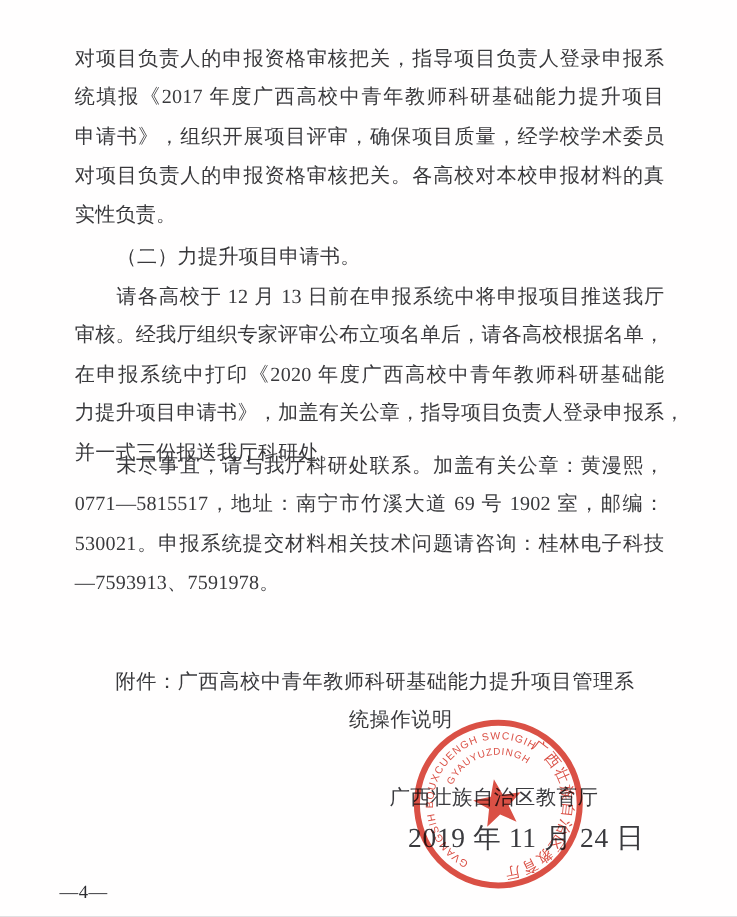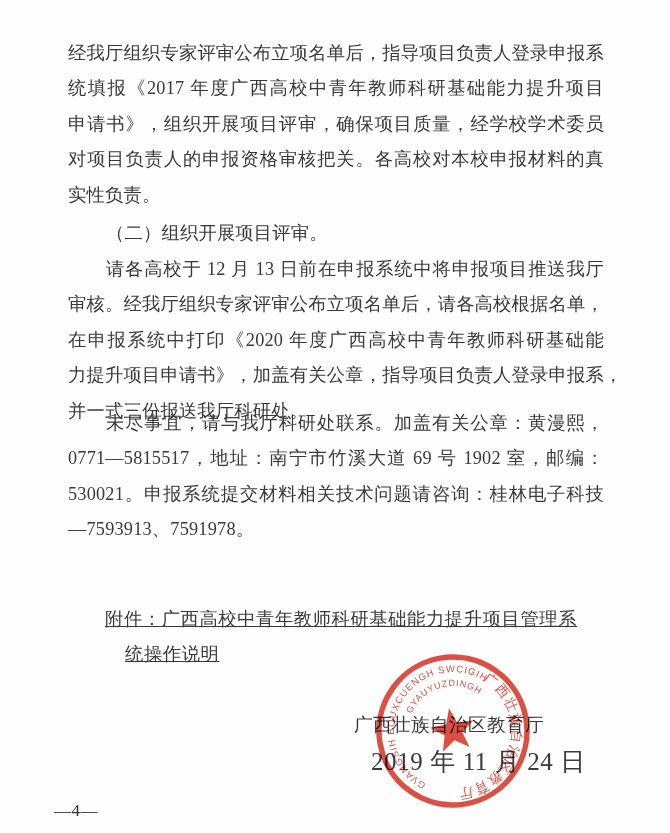--- a/index.html
+++ b/index.html
@@ -22,23 +22,23 @@
     height:35.4px;line-height:35.4px;
     font-size:18.3px;
     text-align:justify;text-align-last:justify;
     text-justify:inter-character;
     white-space:nowrap;
     letter-spacing:0.2px;
   }
   .line.last{text-align-last:left;}
   .line.indent{padding-left:38px;}
   .attachment{position:absolute;left:68px;top:602px;width:536px;}
-  .att-row,.att-l2{height:35.4px;line-height:35.4px;font-size:18.3px;letter-spacing:0.6px;white-space:nowrap;text-decoration:underline;}
+  .att-row,.att-l2{height:35.4px;line-height:35.4px;font-size:18.3px;letter-spacing:0.6px;white-space:nowrap;}
   .att-row{padding-left:37px;}
-  .att-l2{padding-left:57px;}
+  .att-l2{padding-left:57px;text-align:center;}
   .signature-issuer{
     position:absolute;left:354px;top:712px;
     font-size:18.6px;letter-spacing:0.4px;white-space:nowrap;
     color:#3a3a3e;z-index:1;
   }
   .signature-date{
     position:absolute;left:371px;top:745px;
     font-size:25px;letter-spacing:0.6px;white-space:nowrap;
     color:#3a3a3e;z-index:1;
   }
@@ -58,28 +58,28 @@
     background:#d3d3d6;
   }
 </style>
 </head>
 <body>
 
 <div class="page">
 
   <div class="doc-body" id="doc-body">
       <div class="para p0">
-        <div class="line">经我厅组织专家评审公布立项名单后，指导项目负责人登录申报系</div>
+        <div class="line">对项目负责人的申报资格审核把关，指导项目负责人登录申报系</div>
         <div class="line">统填报《2017 年度广西高校中青年教师科研基础能力提升项目</div>
         <div class="line">申请书》，组织开展项目评审，确保项目质量，经学校学术委员</div>
         <div class="line">对项目负责人的申报资格审核把关。各高校对本校申报材料的真</div>
         <div class="line last">实性负责。</div>
       </div>
       <div class="para p1">
-        <div class="line indent last">（二）组织开展项目评审。</div>
+        <div class="line indent last">（二）力提升项目申请书。</div>
       </div>
       <div class="para p2">
         <div class="line indent">请各高校于 12 月 13 日前在申报系统中将申报项目推送我厅</div>
         <div class="line">审核。经我厅组织专家评审公布立项名单后，请各高校根据名单，</div>
         <div class="line">在申报系统中打印《2020 年度广西高校中青年教师科研基础能</div>
         <div class="line">力提升项目申请书》，加盖有关公章，指导项目负责人登录申报系，</div>
         <div class="line last">并一式三份报送我厅科研处。</div>
       </div>
       <div class="para p3">
         <div class="line indent">未尽事宜，请与我厅科研处联系。加盖有关公章：黄漫熙，</div>

